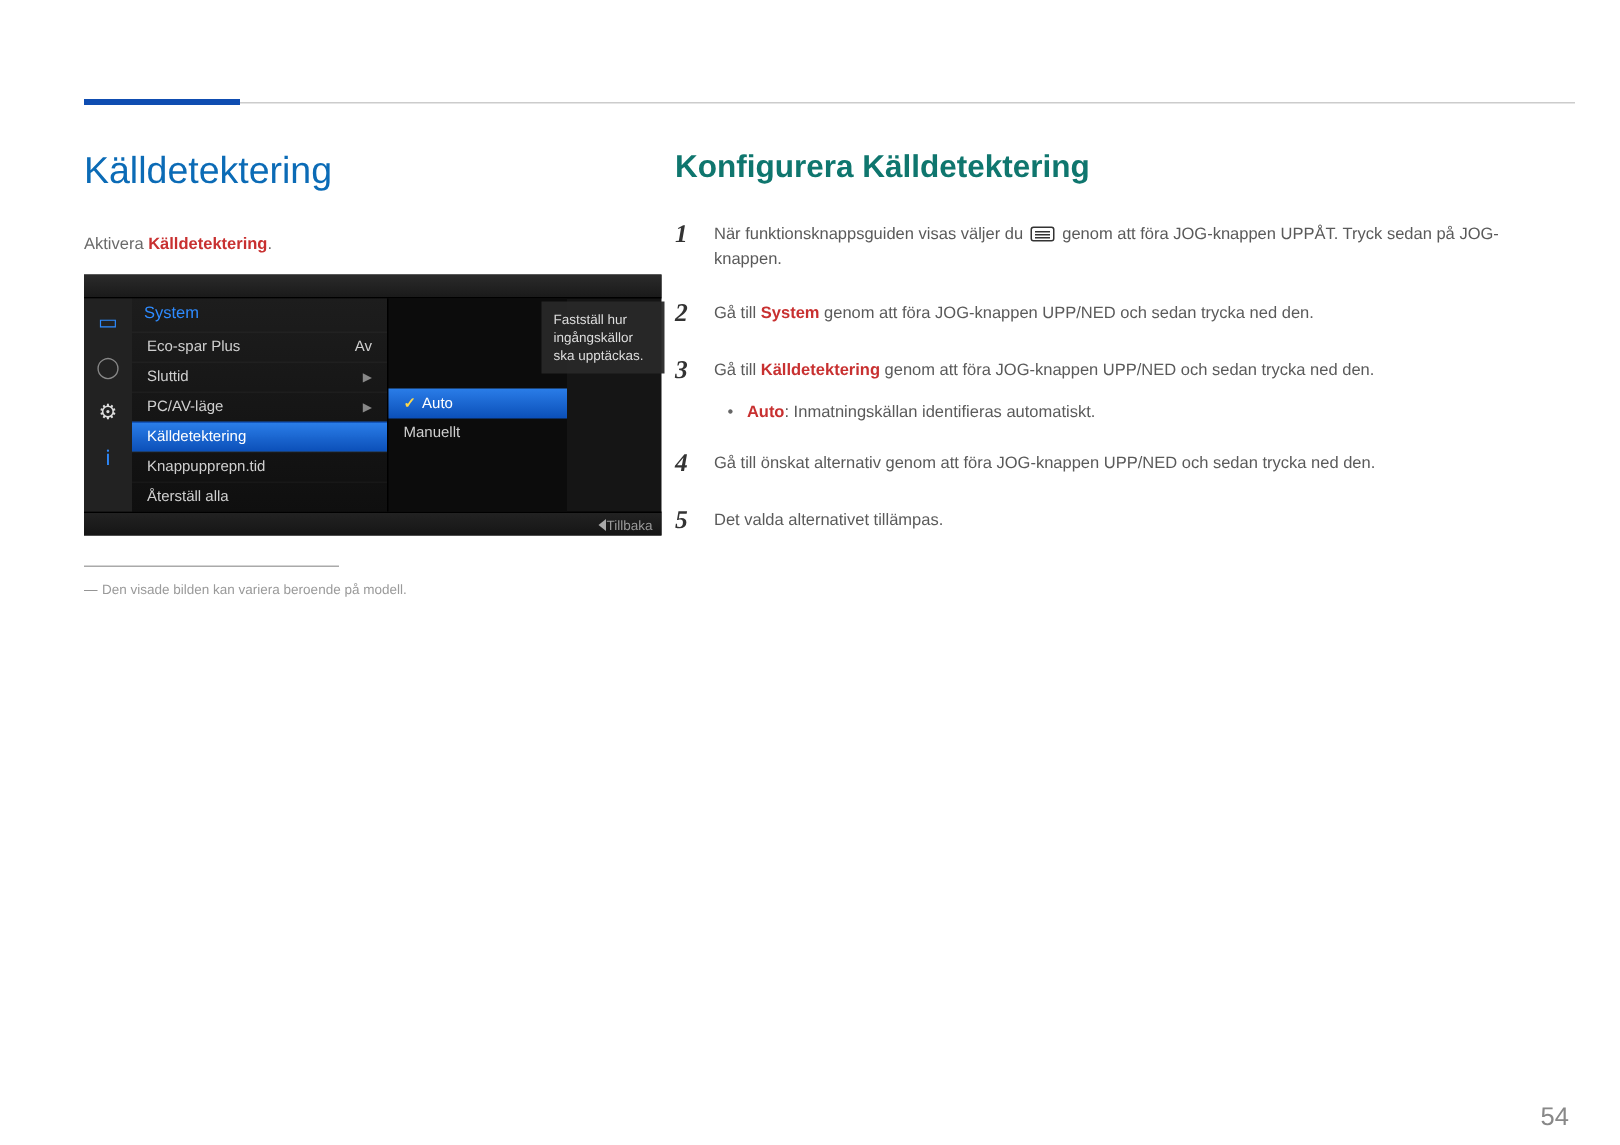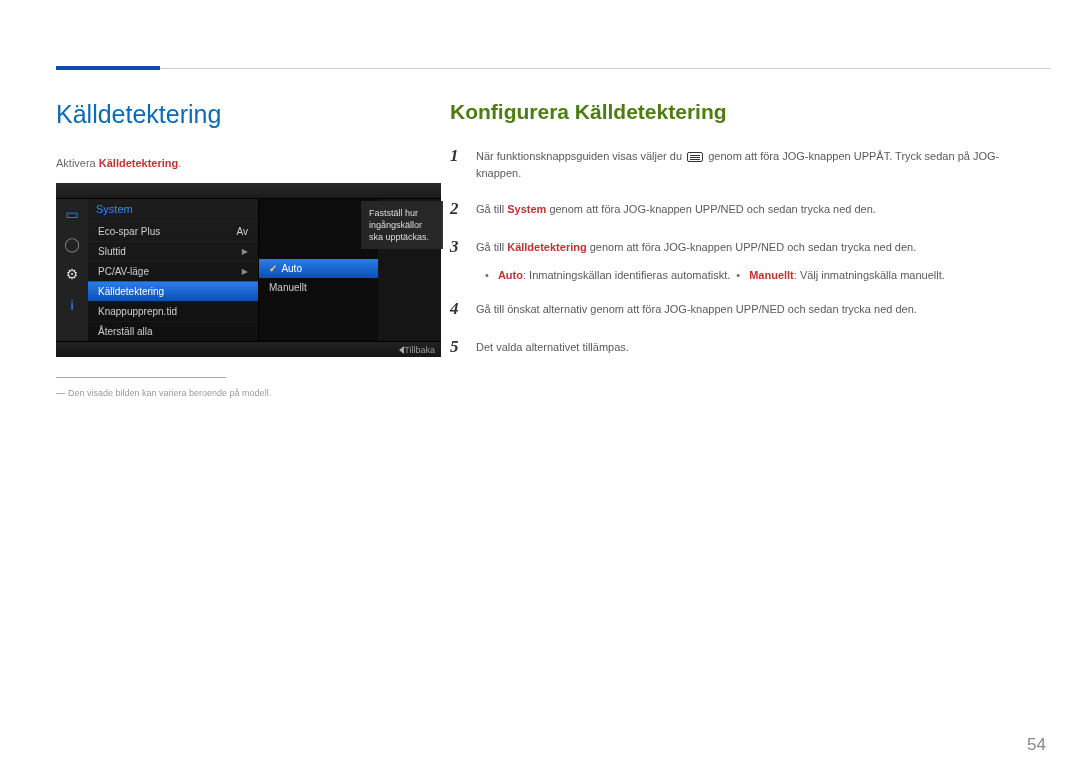--- a/index.html
+++ b/index.html
@@ -164,21 +164,21 @@
 
   
   .right-col {
     position: absolute;
     left: 450px;
     top: 100px;
     width: 580px;
   }
   .right-title {
     font-size: 21px;
-    color: #4d7c0f;
+    color: #0f766e;
     font-weight: 600;
     margin-bottom: 22px;
   }
   .steps { display: flex; flex-direction: column; gap: 18px; }
   .step { display: flex; gap: 14px; align-items: flex-start; }
   .step-num {
     font-family: Georgia, 'Times New Roman', serif;
     font-size: 17px;
     font-style: italic;
     color: #333;
@@ -203,21 +203,21 @@
   .step-body .menuicon::before {
     content: "";
     position: absolute;
     left: 2px; right: 2px; top: 2px;
     height: 1px; background: #333;
     box-shadow: 0 2px 0 #333, 0 4px 0 #333;
   }
   .bullets {
     margin-left: 35px;
     margin-top: -6px;
-    display: flex; flex-direction: row; gap: 6px;
+    display: flex; flex-direction: column; gap: 6px;
     font-size: 11px;
     color: #5a5a5a;
   }
   .bullets .b::before {
     content: "•";
     margin-right: 6px;
     color: #666;
   }
 
   .page-number {
@@ -313,23 +313,20 @@
       <div class="step-num">3</div>
       <div class="step-body">
         <span>Gå till </span><span class="red">Källdetektering</span><span> genom att föra JOG-knappen UPP/NED och sedan trycka ned den.</span>
       </div>
     </div>
 
     <div class="bullets">
       <div class="b">
         <span class="red">Auto</span><span>: Inmatningskällan identifieras automatiskt.</span>
       </div>
-      <div class="b">
-        <span class="red">Manuellt</span><span>: Välj inmatningskälla manuellt.</span>
-      </div>
     </div>
 
     <div class="step">
       <div class="step-num">4</div>
       <div class="step-body">Gå till önskat alternativ genom att föra JOG-knappen UPP/NED och sedan trycka ned den.</div>
     </div>
 
     <div class="step">
       <div class="step-num">5</div>
       <div class="step-body">Det valda alternativet tillämpas.</div>

